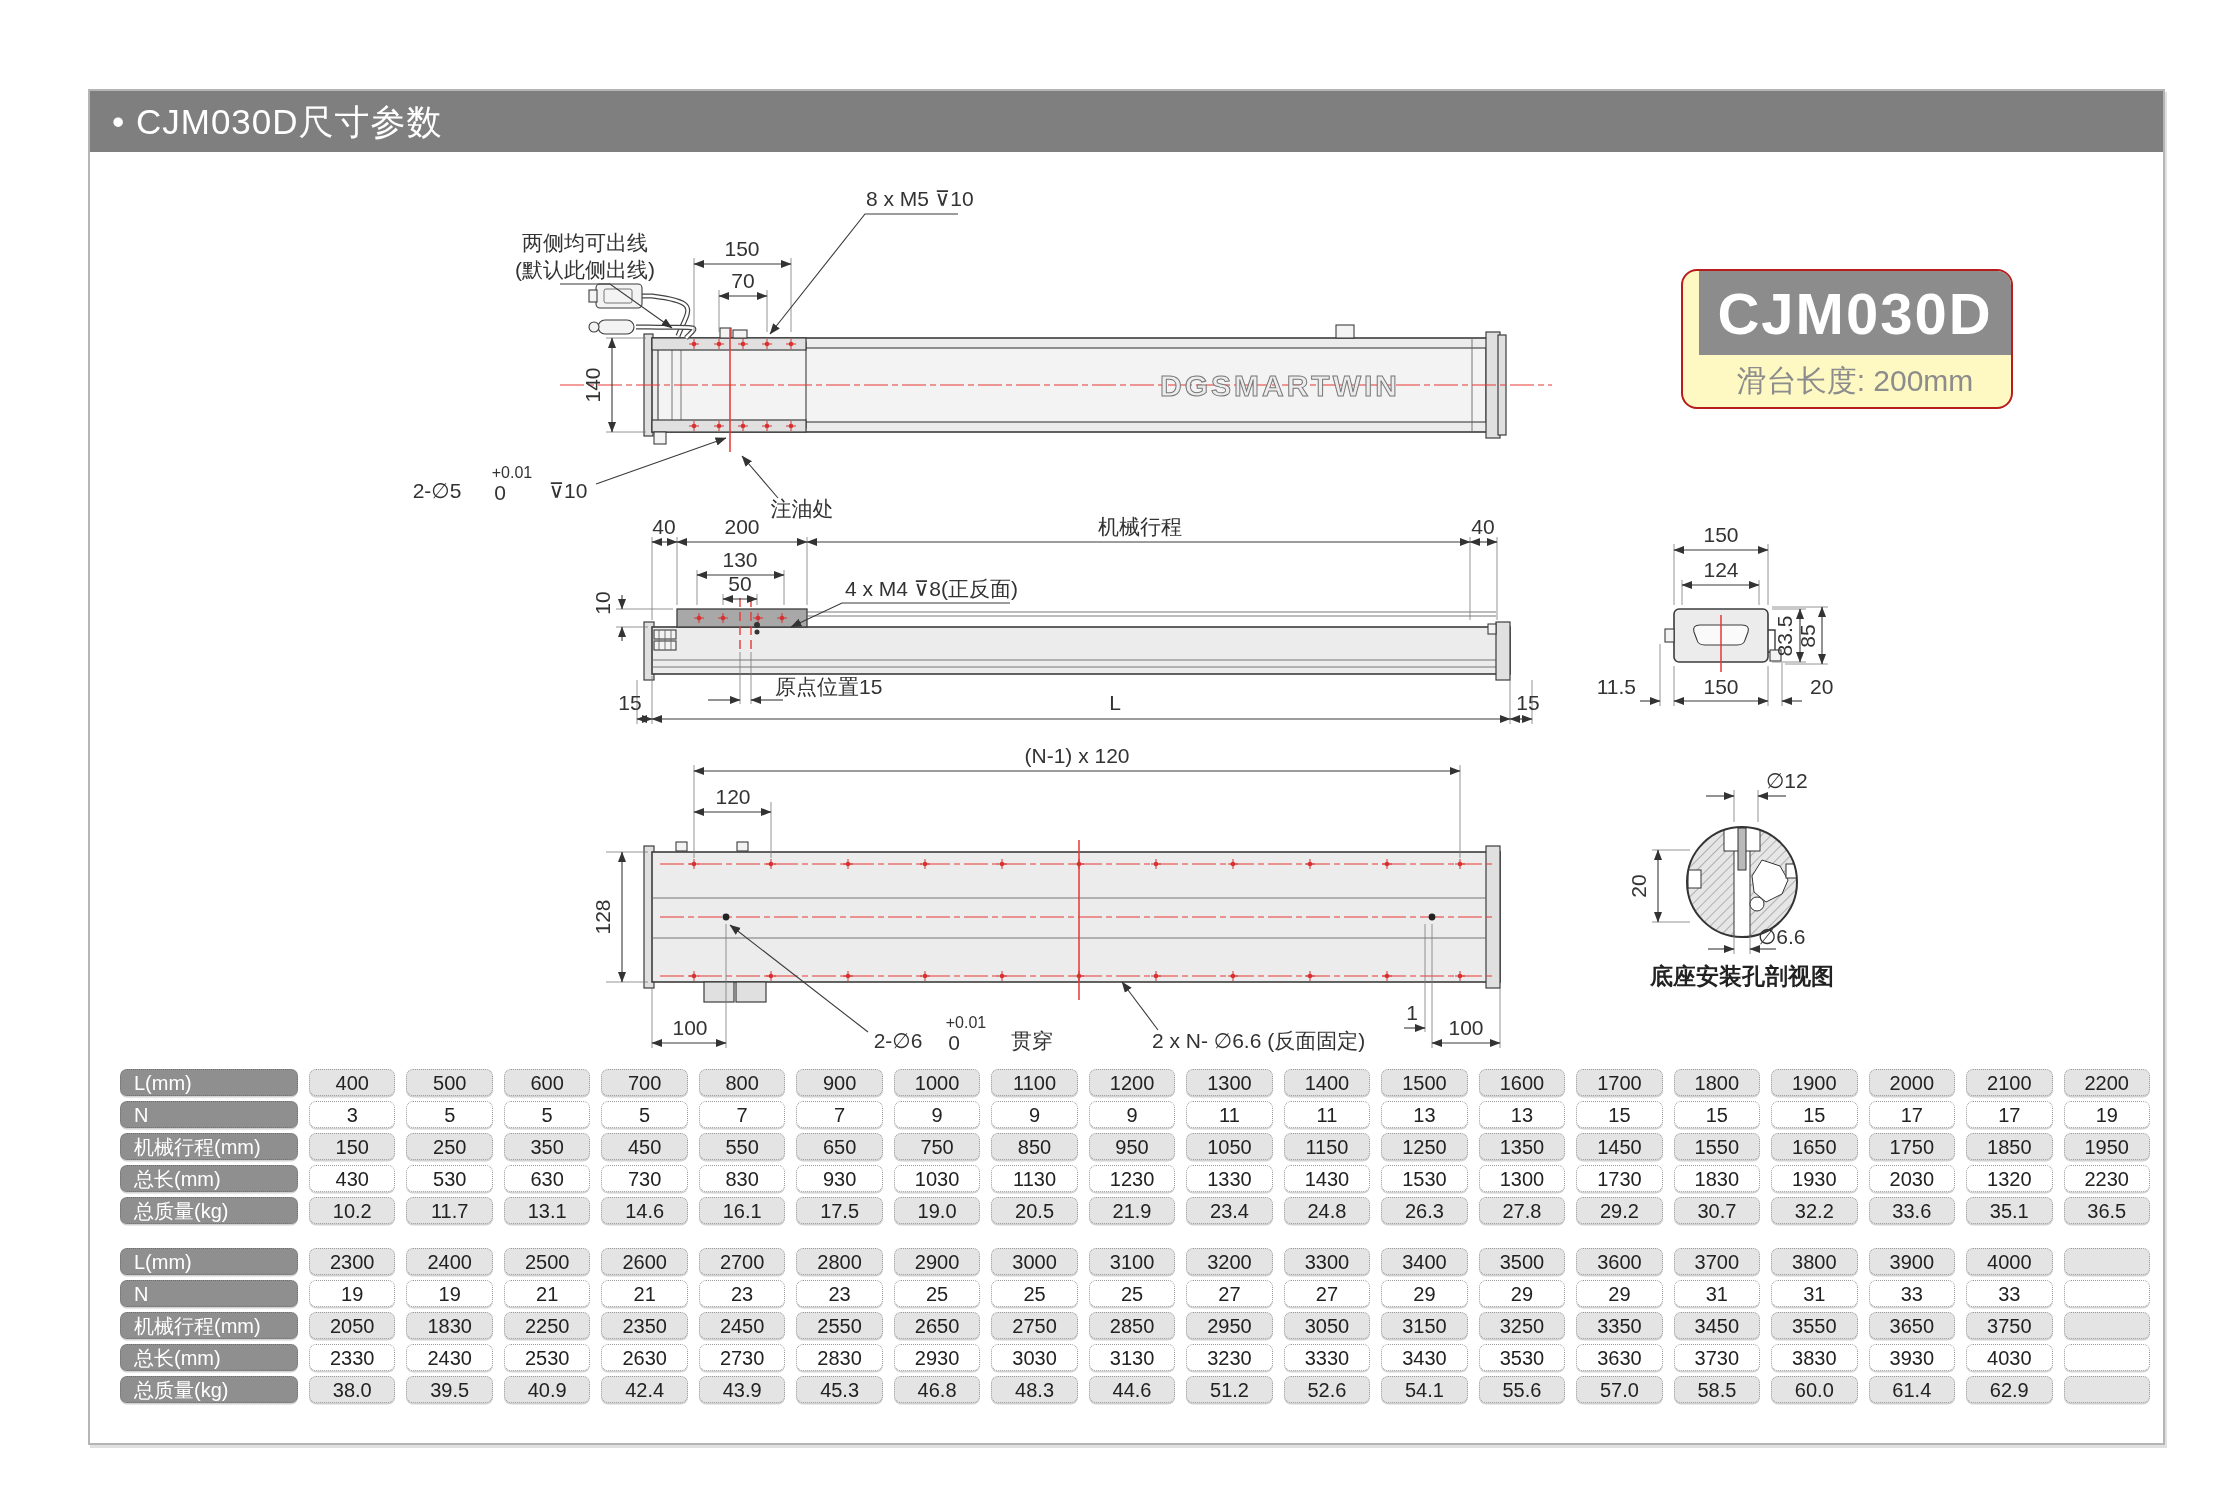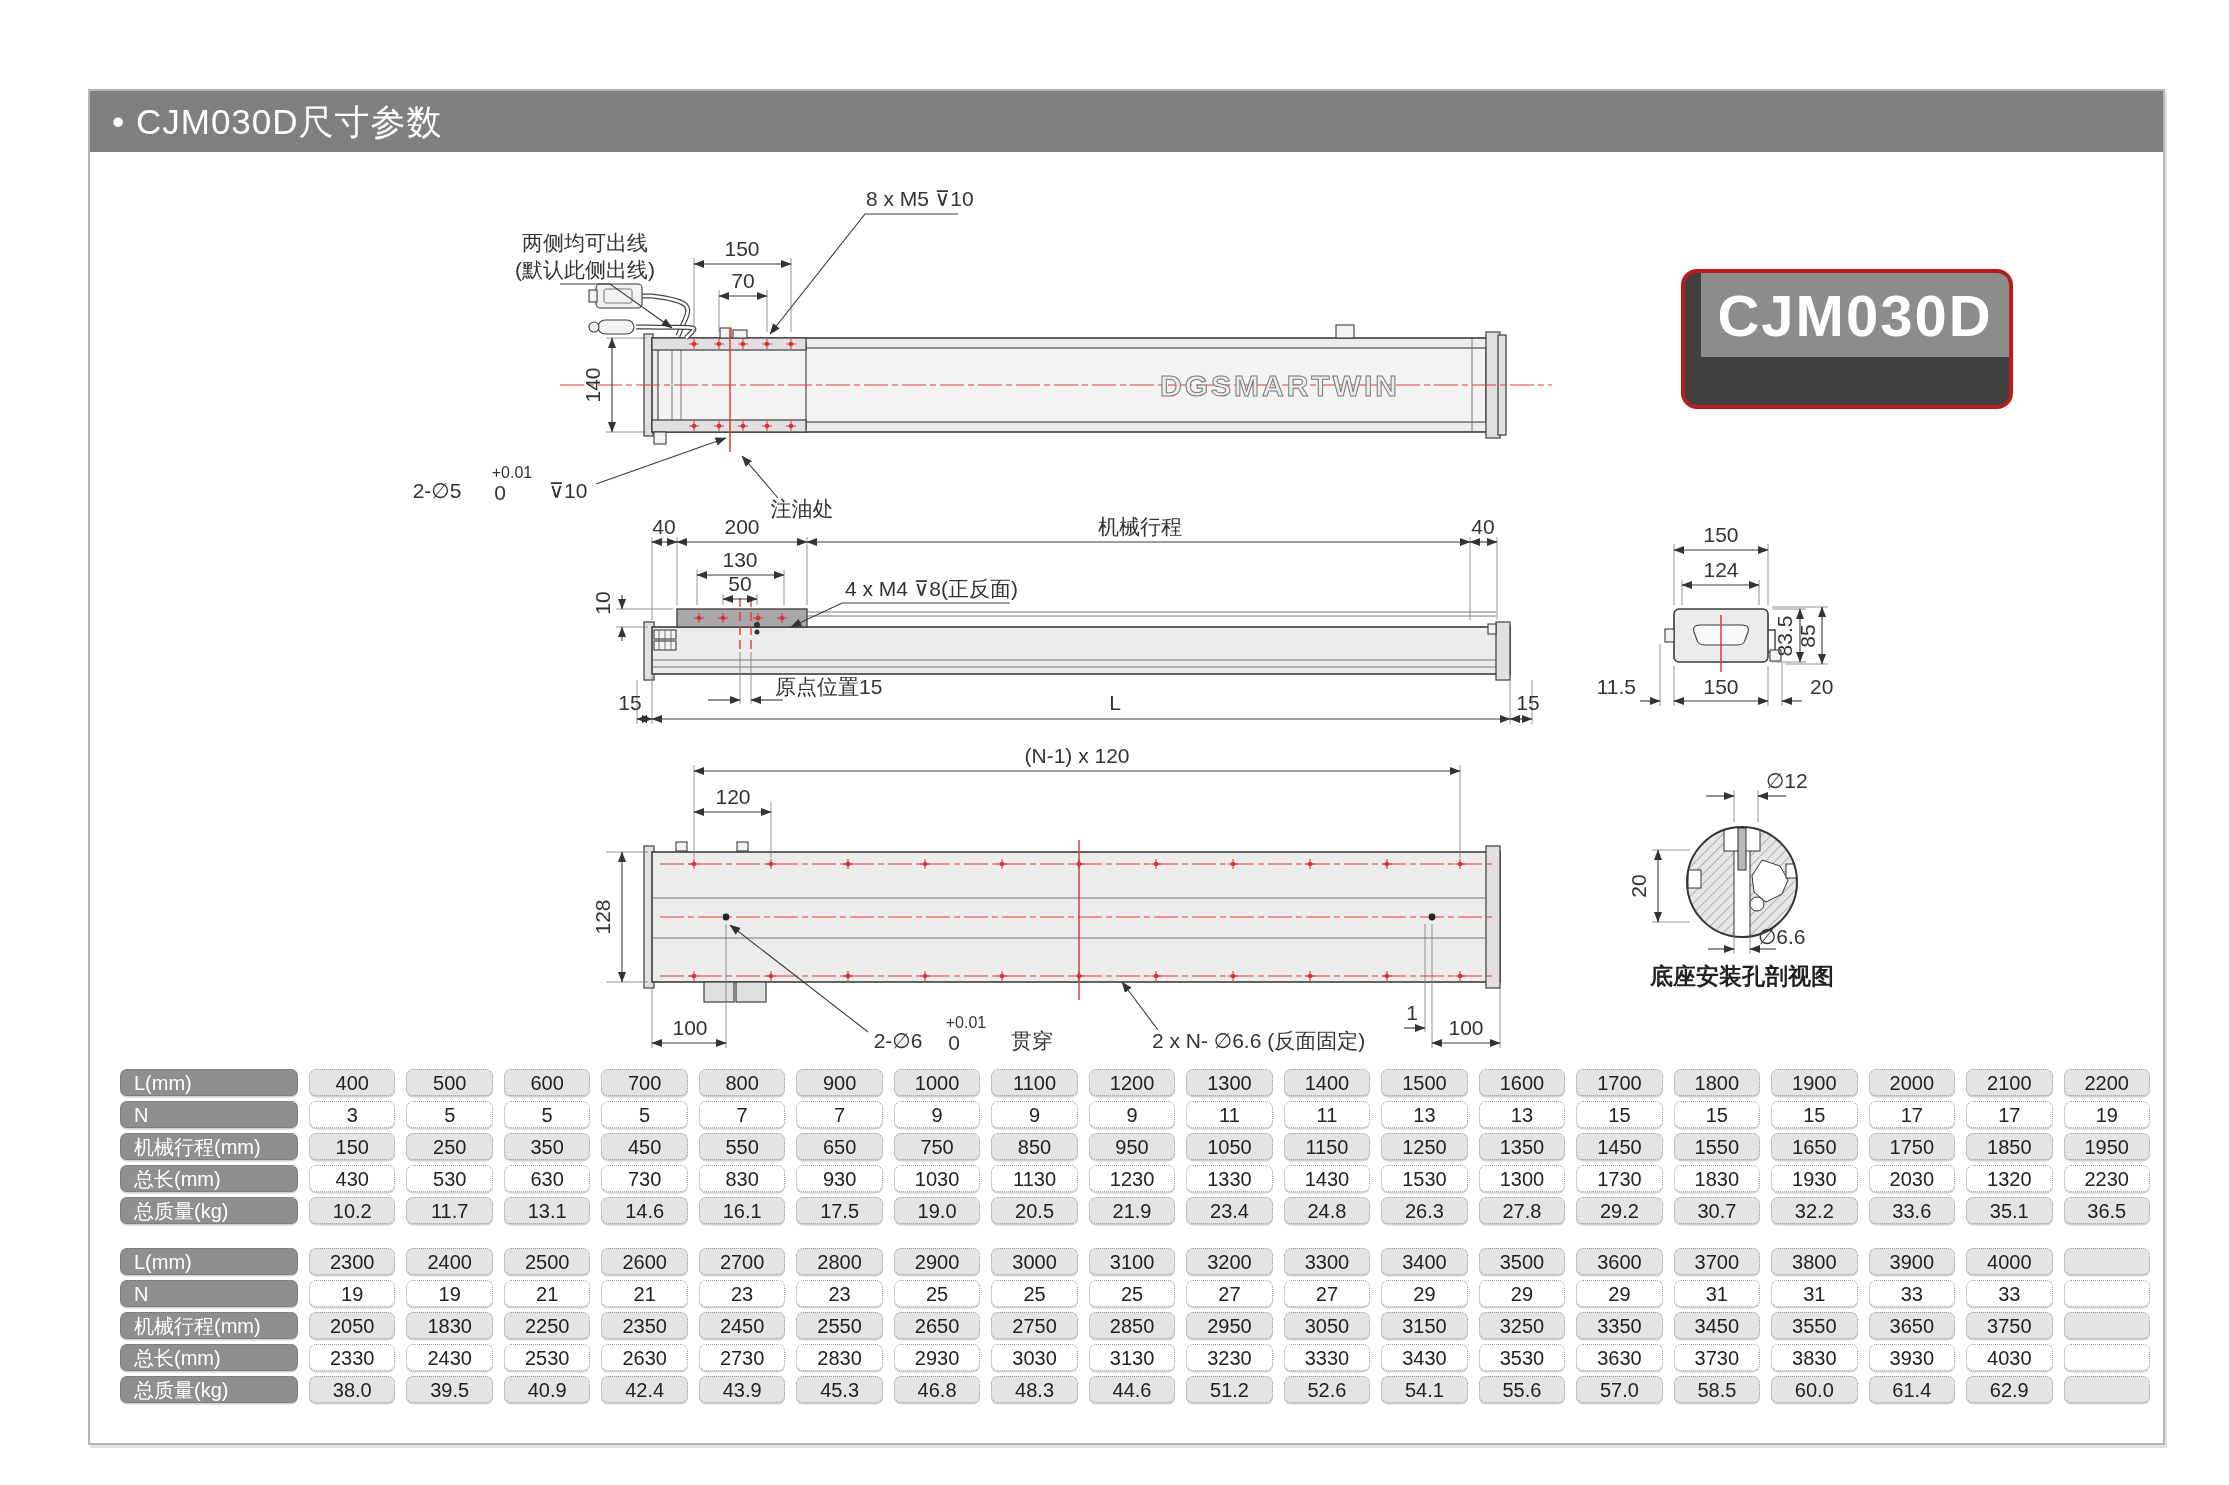--- a/index.html
+++ b/index.html
@@ -9,21 +9,21 @@
   
   .frame{position:absolute;left:88px;top:57px;width:2077px;height:1356px;
          background:#fff;border:2px solid #b5b5b5;box-sizing:border-box;
          box-shadow:2px 3px 0 rgba(0,0,0,.12);}
   .titlebar{position:absolute;left:0;top:0;width:100%;height:61px;background:#7f7f7f;
             color:#fff;font-size:35px;line-height:61px;padding-left:22px;box-sizing:border-box;
             letter-spacing:1px;}
 
   
   .badge{position:absolute;left:1681px;top:237px;width:332px;height:140px;
-         border:4px solid #b91c1c;border-radius:16px;overflow:hidden;background:#404040;box-sizing:border-box;padding-left:16px;}
+         border:2px solid #b91c1c;border-radius:16px;overflow:hidden;background:#fef9c3;box-sizing:border-box;padding-left:16px;}
   .badge .model{height:84px;background:#8c8c8c;color:#fff;font-size:58px;font-weight:bold;
                 display:flex;align-items:center;justify-content:center;letter-spacing:2px;}
   .badge .sub{height:52px;color:#8c8c8c;font-size:30px;display:flex;align-items:center;justify-content:center;}
 
   
   #draw{position:absolute;left:0;top:0;}
   .fill-body{fill:#ececec;stroke:#3c3c3c;stroke-width:1.6;}
   .fill-lt{fill:#f3f3f3;stroke:#3c3c3c;stroke-width:1.1;}
   .fill-cap{fill:#e0e0e0;stroke:#3c3c3c;stroke-width:1.2;}
   .fill-gray{fill:#a8a8a8;stroke:#3c3c3c;stroke-width:1.3;}
@@ -55,20 +55,21 @@
 <body>
 
 <div id="stage">
 
   <div class="frame">
     <div class="titlebar">• CJM030D尺寸参数</div>
   </div>
 
   <div class="badge">
     <div class="model">CJM030D</div>
+    <div class="sub">滑台长度: 200mm</div>
   </div>
 
   <svg id="draw" width="2229" height="1035" viewBox="0 0 2229 1035">
     <defs>
       <marker id="ar" viewBox="0 0 10 10" refX="9.5" refY="5" markerWidth="10" markerHeight="10" orient="auto-start-reverse">
         <path d="M0,1.2 L10,5 L0,8.8 z" fill="#333"></path>
       </marker>
       <pattern id="hatch" width="7" height="7" patternUnits="userSpaceOnUse" patternTransform="rotate(45)">
         <rect width="7" height="7" fill="#e6e6e6"></rect>
         <line x1="0" y1="0" x2="0" y2="7" stroke="#8a8a8a" stroke-width="1.2"></line>

